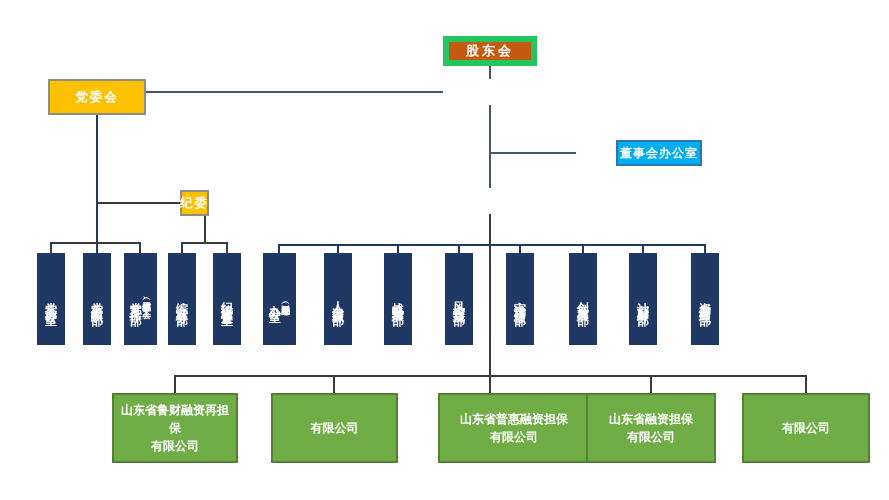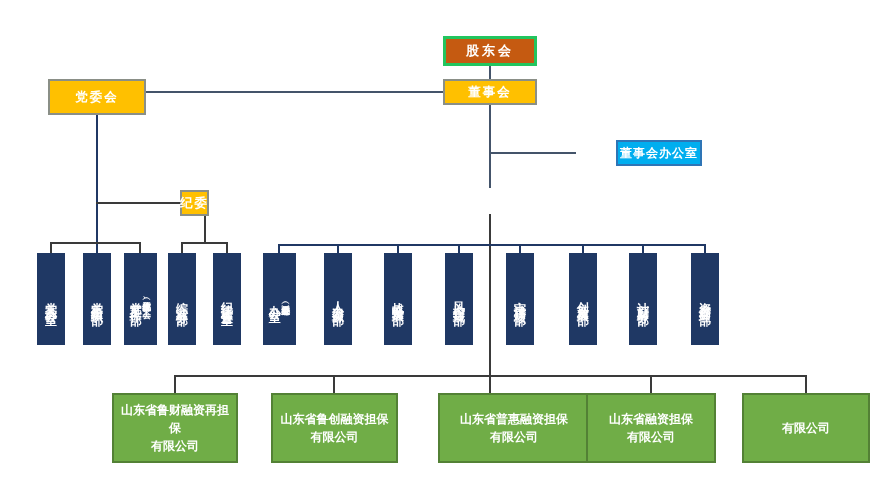--- a/index.html
+++ b/index.html
@@ -9,21 +9,21 @@
   .line { position:absolute; }
   .line.h { height:2px; }
   .line.v { width:2px; }
   .c-slate { background:#44546A; }
   .c-navy  { background:#203864; }
   .c-dark  { background:#3A3A3A; }
 
   
   .box { position:absolute; display:flex; align-items:center; justify-content:center;
          color:#fff; font-weight:bold; box-sizing:border-box; white-space:nowrap; }
-  .orange { background:#C55A11; border:3px solid #22c55e; font-size:13px; letter-spacing:3px; }
+  .orange { background:#C55A11; border:6px solid #22c55e; font-size:13px; letter-spacing:3px; }
   .yellow { background:#FFC000; border:2px solid #8a8f87; font-size:12.5px; letter-spacing:2px; }
   .blue   { background:#00AEEF; border:2px solid #2E75B6; font-size:12px; letter-spacing:1px;margin-left:40px; }
 
   
   .vbox { position:absolute; top:253px; height:92px; background:#1F3864; color:#fff;
           display:flex; flex-direction:row-reverse; align-items:center; justify-content:center;
           box-sizing:border-box; }
   .vtext { writing-mode:vertical-rl; font-weight:bold; font-size:12px; letter-spacing:3px; line-height:1; }
   .vsub  { writing-mode:vertical-rl; font-weight:bold; font-size:8.5px; letter-spacing:0; line-height:1; margin-left:1px; }
 
@@ -72,23 +72,20 @@
   <div class="line v c-dark" style="left:333px;top:375px;height:18px"></div>
   <div class="line v c-dark" style="left:650px;top:375px;height:18px"></div>
   <div class="line v c-dark" style="left:805px;top:375px;height:18px"></div>
 
   <div class="box orange" style="left:443px;top:36px;width:94px;height:30px">
     <span>股东会</span>
   </div>
   <div class="box yellow" style="left:48px;top:79px;width:98px;height:36px">
     <span>党委会</span>
   </div>
-  <div class="box yellow" style="left:443px;top:79px;width:94px;height:26px">
-    <span>董事会</span>
-  </div>
   <div class="box blue" style="left:576px;top:140px;width:86px;height:26px">
     <span>董事会办公室</span>
   </div>
   <div class="box yellow" style="left:180px;top:190px;width:29px;height:26px">
     <span>纪委</span>
   </div>
 
   <div class="vbox" style="left:37px;width:28px">
     <span class="vtext">党委办公室</span>
   </div>
@@ -129,21 +126,20 @@
   </div>
   <div class="vbox" style="left:691px;width:28px">
     <span class="vtext">资产管理部</span>
   </div>
 
   <div class="green" style="left:112px;width:126px">
     <span>山东省鲁财融资再担保</span>
     <span>有限公司</span>
   </div>
   <div class="green" style="left:271px;width:127px">
-    <span>山东省鲁创融资担保</span>
     <span>有限公司</span>
   </div>
   <div class="green" style="left:438px;width:152px">
     <span>山东省普惠融资担保</span>
     <span>有限公司</span>
   </div>
   <div class="green" style="left:586px;width:130px">
     <span>山东省融资担保</span>
     <span>有限公司</span>
   </div>

